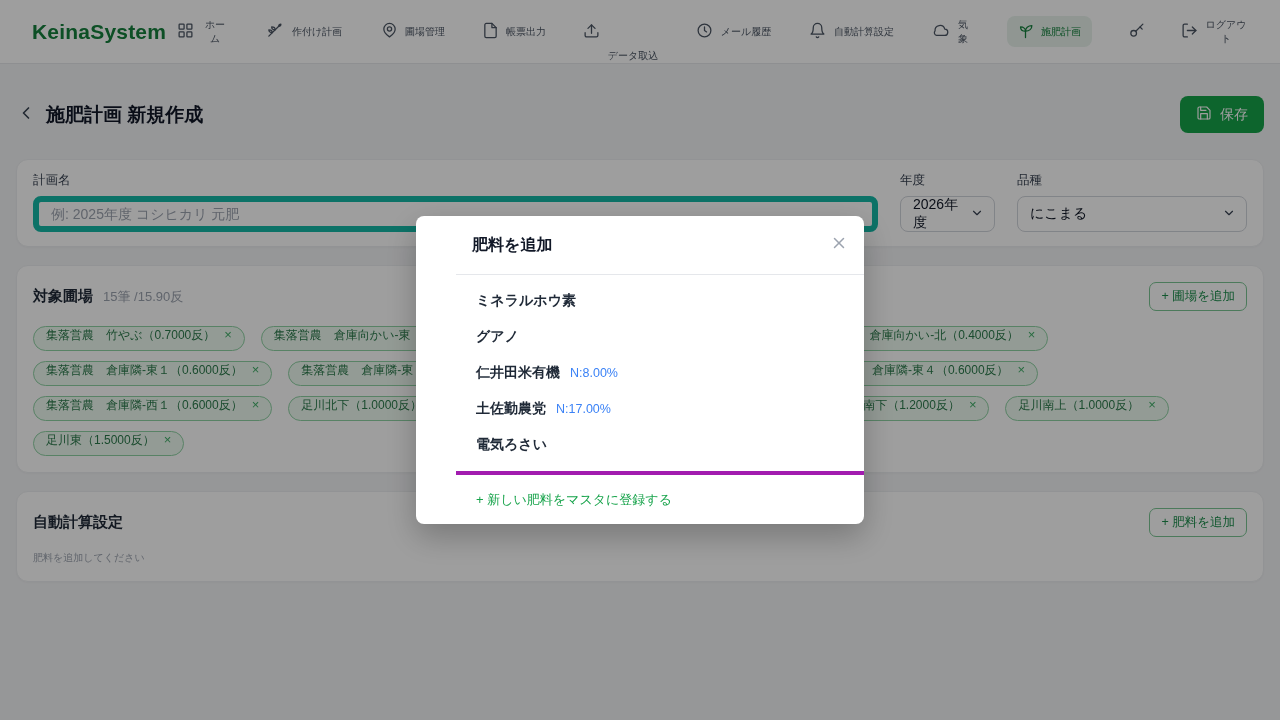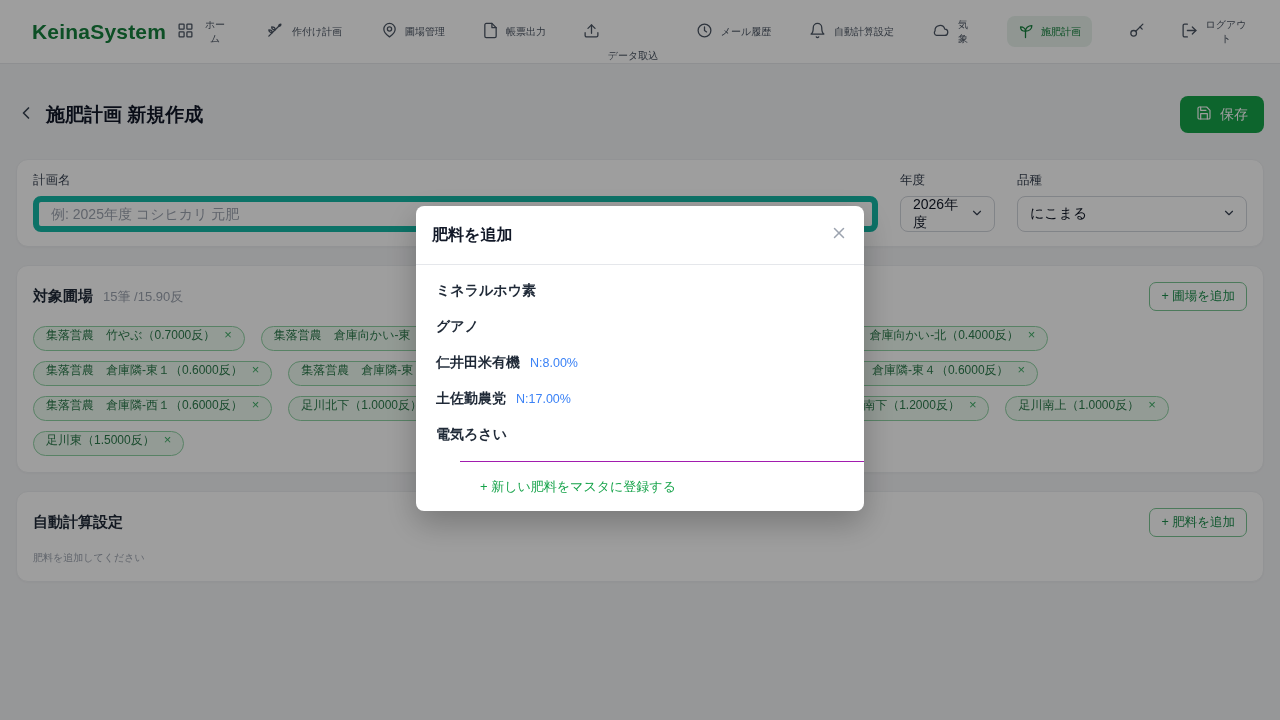--- a/index.html
+++ b/index.html
@@ -70,34 +70,34 @@
   .chip { display:inline-flex; align-items:flex-start; height:25px; padding:0 12px;
     border:1px solid #8fd2a4; background:#eefaf1; border-radius:999px;
     font-size:12px; color:#2b7a4b; white-space:nowrap; }
   .chip-x { margin-left:9px; color:#3fae67; cursor:pointer; font-size:13px; }
 
   .card-auto { margin-top:18px; padding:16px; }
   .muted-text { font-size:10px; color:#9ca3af; margin-top:14px; }
 
   
   .overlay { position:fixed; inset:0; background:rgba(0,0,0,.38); }
-  .modal { position:fixed; top:206px; left:50%; transform:translateX(-50%);
+  .modal { position:fixed; top:216px; left:50%; transform:translateX(-50%);
     width:448px; background:#fff; border-radius:8px;
-    box-shadow:0 12px 32px rgba(0,0,0,.25); }
+    box-shadow:0 12px 32px rgba(0,0,0,.25);padding-left:40px; }
   .modal-head { display:flex; align-items:center; justify-content:space-between;
     padding:18px 16px; border-bottom:1px solid #e5e7eb; }
   .modal-title { font-size:16px; font-weight:700; color:#111827; }
   .modal-close { cursor:pointer; display:flex; }
   .modal-close svg { width:18px; height:18px; stroke:#9ca3af; stroke-width:2;
     fill:none; stroke-linecap:round; }
   .modal-list { padding:8px 0; }
   .fert-item { display:flex; align-items:center; height:36px; padding:0 20px; cursor:pointer; }
   .fert-name { font-size:14px; font-weight:700; color:#1f2937; }
   .fert-n { font-size:12.5px; color:#3b82f6; margin-left:10px; }
-  .modal-foot { border-top:1px solid #a21caf; padding:15px 20px;margin-left:44px; }
+  .modal-foot { border-top:4px solid #a21caf; padding:15px 20px; }
   .register-link { font-size:13px; color:#16a34a; cursor:pointer; }
 </style>
 </head>
 <body>
 
 <nav class="topnav" data-name="top-nav">
   <div class="logo" data-name="app-logo">KeinaSystem</div>
   <div class="nav-items" data-name="nav-items">
     <div class="nav-item" data-name="nav-home">
       <span data-name="grid-icon"><svg viewBox="0 0 24 24" width="17" height="17">

